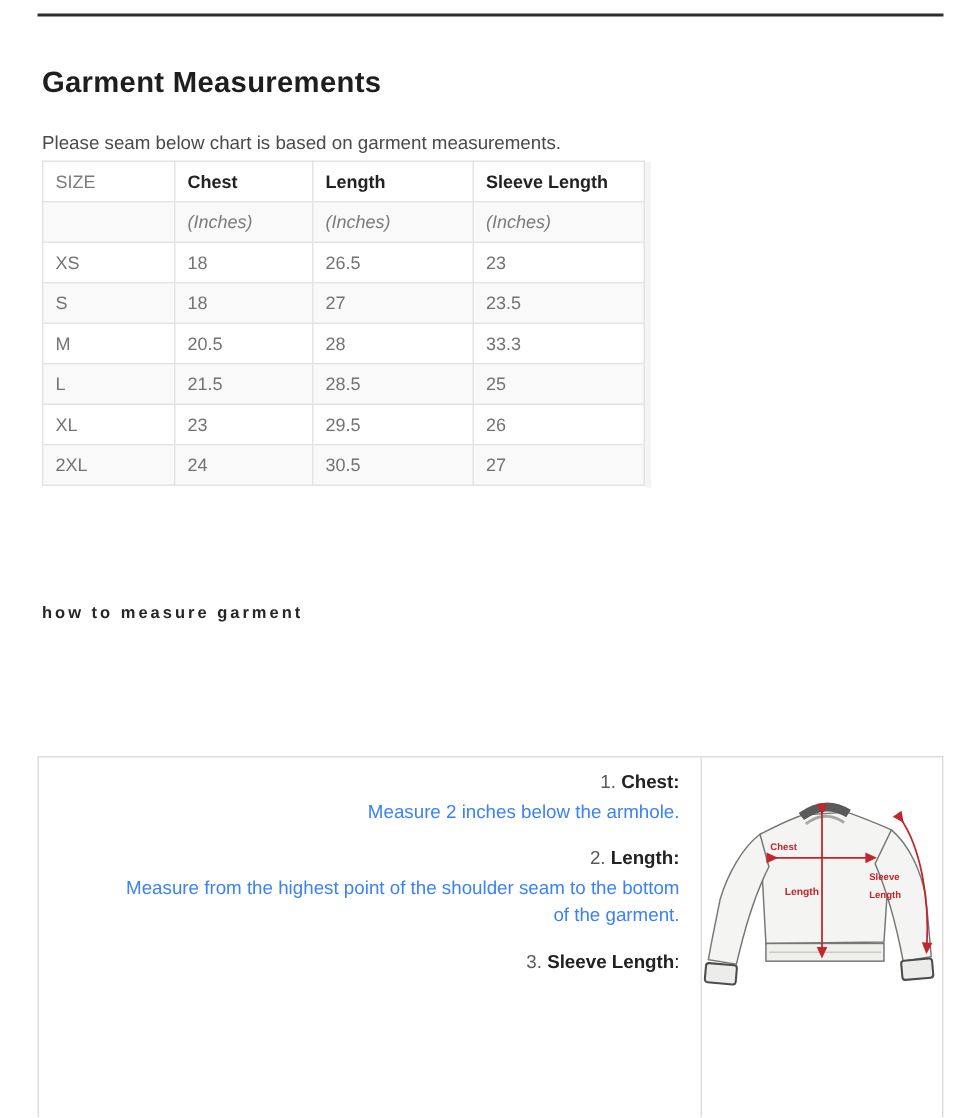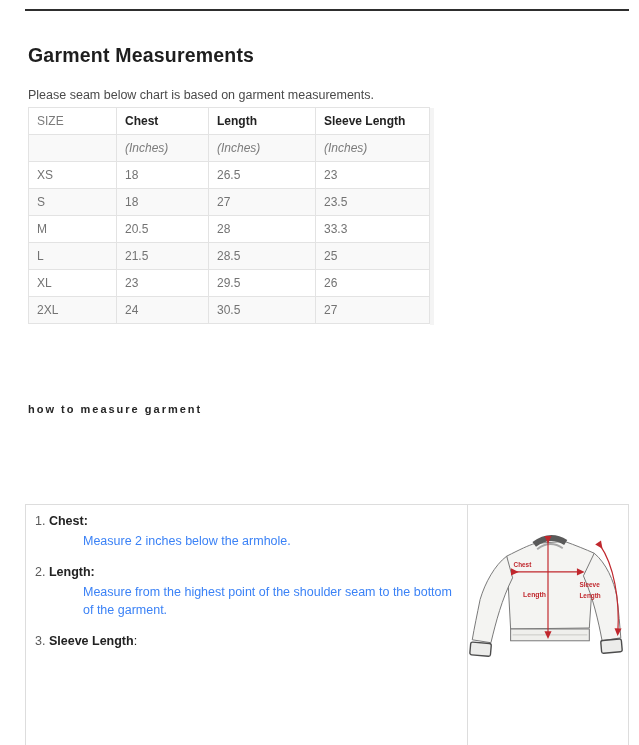--- a/index.html
+++ b/index.html
@@ -25,21 +25,21 @@
   .size-table tbody tr.units td { color:#7b7b7b;font-style:italic; }
   .table-shadow { position:absolute; left:430px; top:108px; width:4px; height:217px; background:#f4f4f4; }
 
   .h2 { position:absolute; left:28px; top:403px; font-size:11px; font-weight:bold; letter-spacing:2px; color:#262626; }
 
   .measure-box { position:absolute; left:25px; top:504px; width:604px; height:241px;
     border:1px solid #ddd; border-bottom:none; display:flex; background:#fff; }
   .mb-left { width:442px; padding:7px 14px 0 9px; border-right:1px solid #ddd; }
   .mb-right { flex:1; display:flex; justify-content:center; align-items:flex-start; padding-top:1px; }
 
-  .ins { margin:0 0 13px 0; font-size:12.5px; line-height:18px; }
+  .ins { margin:0 0 13px 0; font-size:12.5px; line-height:18px;text-align:right; }
   .ins .ins-label-line { margin-bottom:2px; }
   .ins .num { color:#5a5a5a; }
   .ins .lbl { color:#222; font-weight:bold; }
   .ins .sfx { color:#222; }
   .ins .ins-text { color:#3b82f6;margin-left:48px; }
 
   svg text.red-lbl { fill:#c0272d; font-weight:bold; font-family:"Liberation Sans", sans-serif; }
 </style>
 </head>
 <body>

